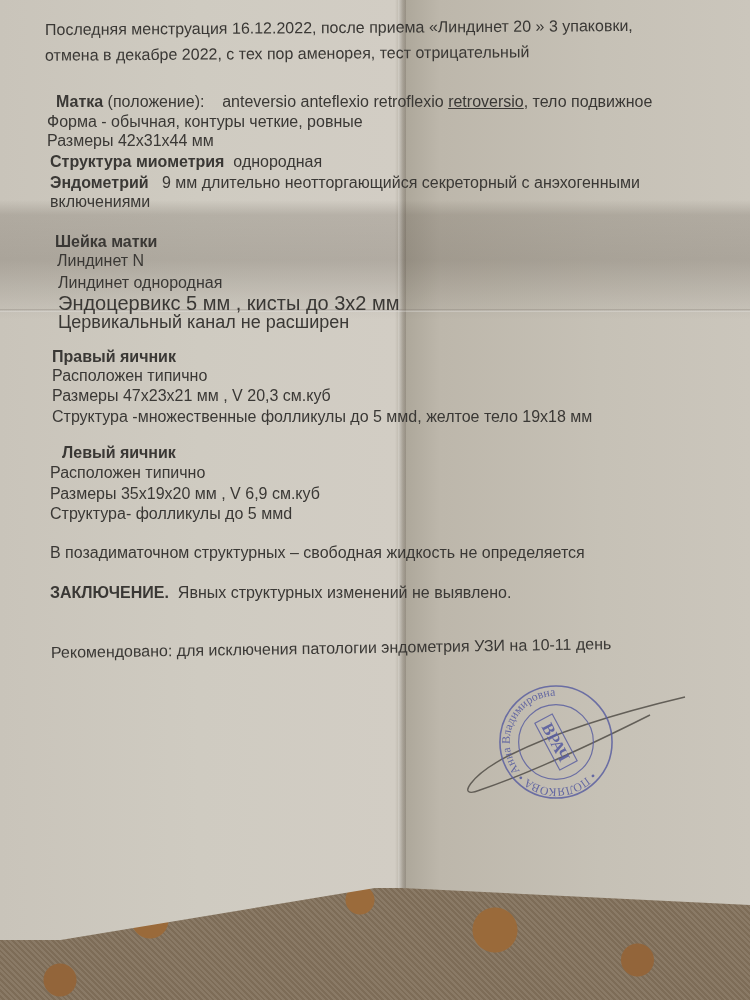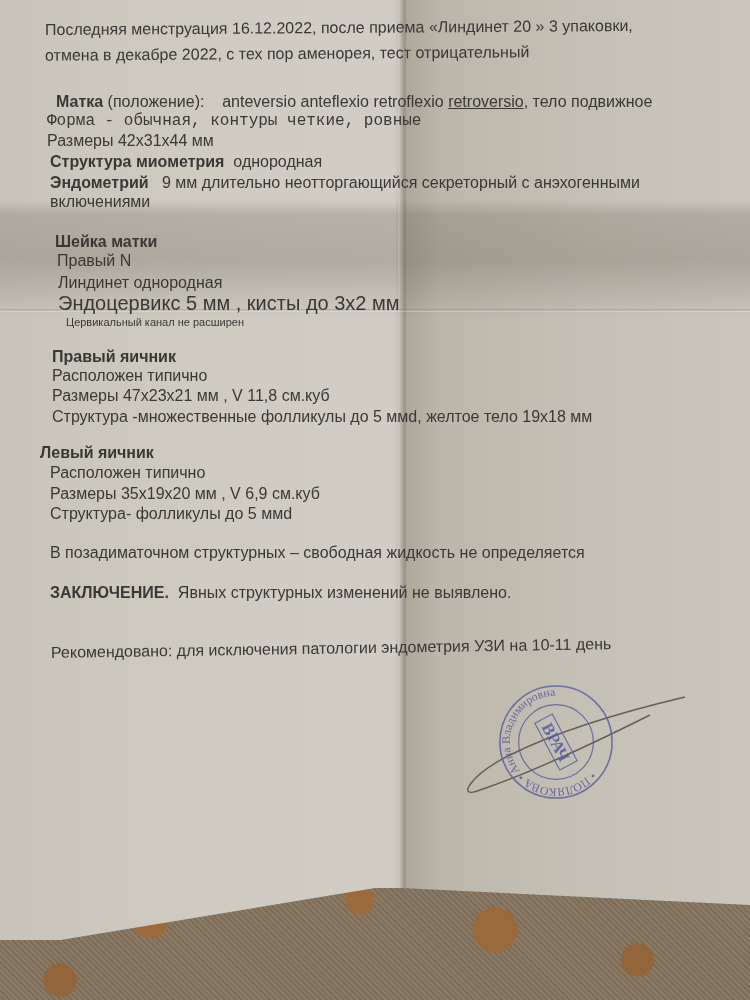--- a/index.html
+++ b/index.html
@@ -81,42 +81,42 @@
 </div>
 
 <div class="doc">
 
   <div class="line" style="left:45px; top:18px; transform:rotate(-0.4deg);">Последняя менструация  16.12.2022, после приема «Линдинет 20 » 3 упаковки,</div>
   <div class="line" style="left:45px; top:44px; transform:rotate(-0.4deg);">отмена в декабре 2022, с тех пор аменорея, тест отрицательный</div>
 
   <div class="line" style="left:45px; top:92px;margin-left:11px;">
     <span class="b">Матка</span><span> (положение):</span>&nbsp;&nbsp;&nbsp;&nbsp;<span>anteversio anteflexio retroflexio</span>&nbsp;<span class="u">retroversio</span><span>, тело подвижное</span>
   </div>
-  <div class="line" style="left:47px; top:112px;font-family:Liberation Mono, monospace;">Форма - обычная, контуры четкие, ровные</div>
+  <div class="line" style="left:47px; top:112px;">Форма - обычная, контуры четкие, ровные</div>
   <div class="line" style="left:47px; top:131px;">Размеры  42x31x44 мм</div>
   <div class="line" style="left:50px; top:152px;text-align:right;">
     <span class="b">Структура  миометрия</span>&nbsp;&nbsp;<span>однородная</span>
   </div>
   <div class="line" style="left:50px; top:173px;">
     <span class="b">Эндометрий</span>&nbsp;&nbsp;&nbsp;<span>9  мм длительно неотторгающийся секреторный с анэхогенными</span>
   </div>
   <div class="line" style="left:50px; top:192px;">включениями</div>
 
   <div class="line b" style="left:55px; top:232px;">Шейка матки</div>
-  <div class="line" style="left:57px; top:251px;">Правый   N</div>
+  <div class="line" style="left:57px; top:251px;">Линдинет   N</div>
   <div class="line" style="left:58px; top:273px;">Линдинет однородная</div>
   <div class="line" style="left:58px; top:294px; font-size:20px;">Эндоцервикс  5 мм , кисты до 3x2 мм</div>
-  <div class="line" style="left:66px; top:313px; font-size:11px;">Цервикальный канал не расширен</div>
+  <div class="line" style="left:58px; top:313px; font-size:18px;">Цервикальный канал не расширен</div>
 
   <div class="line b" style="left:52px; top:347px;">Правый яичник</div>
   <div class="line" style="left:52px; top:366px;">Расположен типично</div>
-  <div class="line" style="left:52px; top:386px;">Размеры 47x23x21 мм , V 11,8 см.куб</div>
+  <div class="line" style="left:52px; top:386px;">Размеры 47x23x21 мм , V 20,3 см.куб</div>
   <div class="line" style="left:52px; top:407px;">Структура  -множественные фолликулы до 5 ммd, желтое тело 19x18 мм</div>
 
-  <div class="line b" style="left:40px; top:443px;">Левый яичник</div>
+  <div class="line b" style="left:62px; top:443px;">Левый яичник</div>
   <div class="line" style="left:50px; top:463px;">Расположен типично</div>
   <div class="line" style="left:50px; top:484px;">Размеры  35x19x20  мм , V 6,9 см.куб</div>
   <div class="line" style="left:50px; top:504px;">Структура-   фолликулы до 5 ммd</div>
 
   <div class="line" style="left:50px; top:543px;">В позадиматочном структурных – свободная жидкость не определяется</div>
 
   <div class="line" style="left:50px; top:583px;">
     <span class="b">ЗАКЛЮЧЕНИЕ.</span>&nbsp;&nbsp;<span>Явных  структурных изменений не выявлено.</span>
   </div>
 

